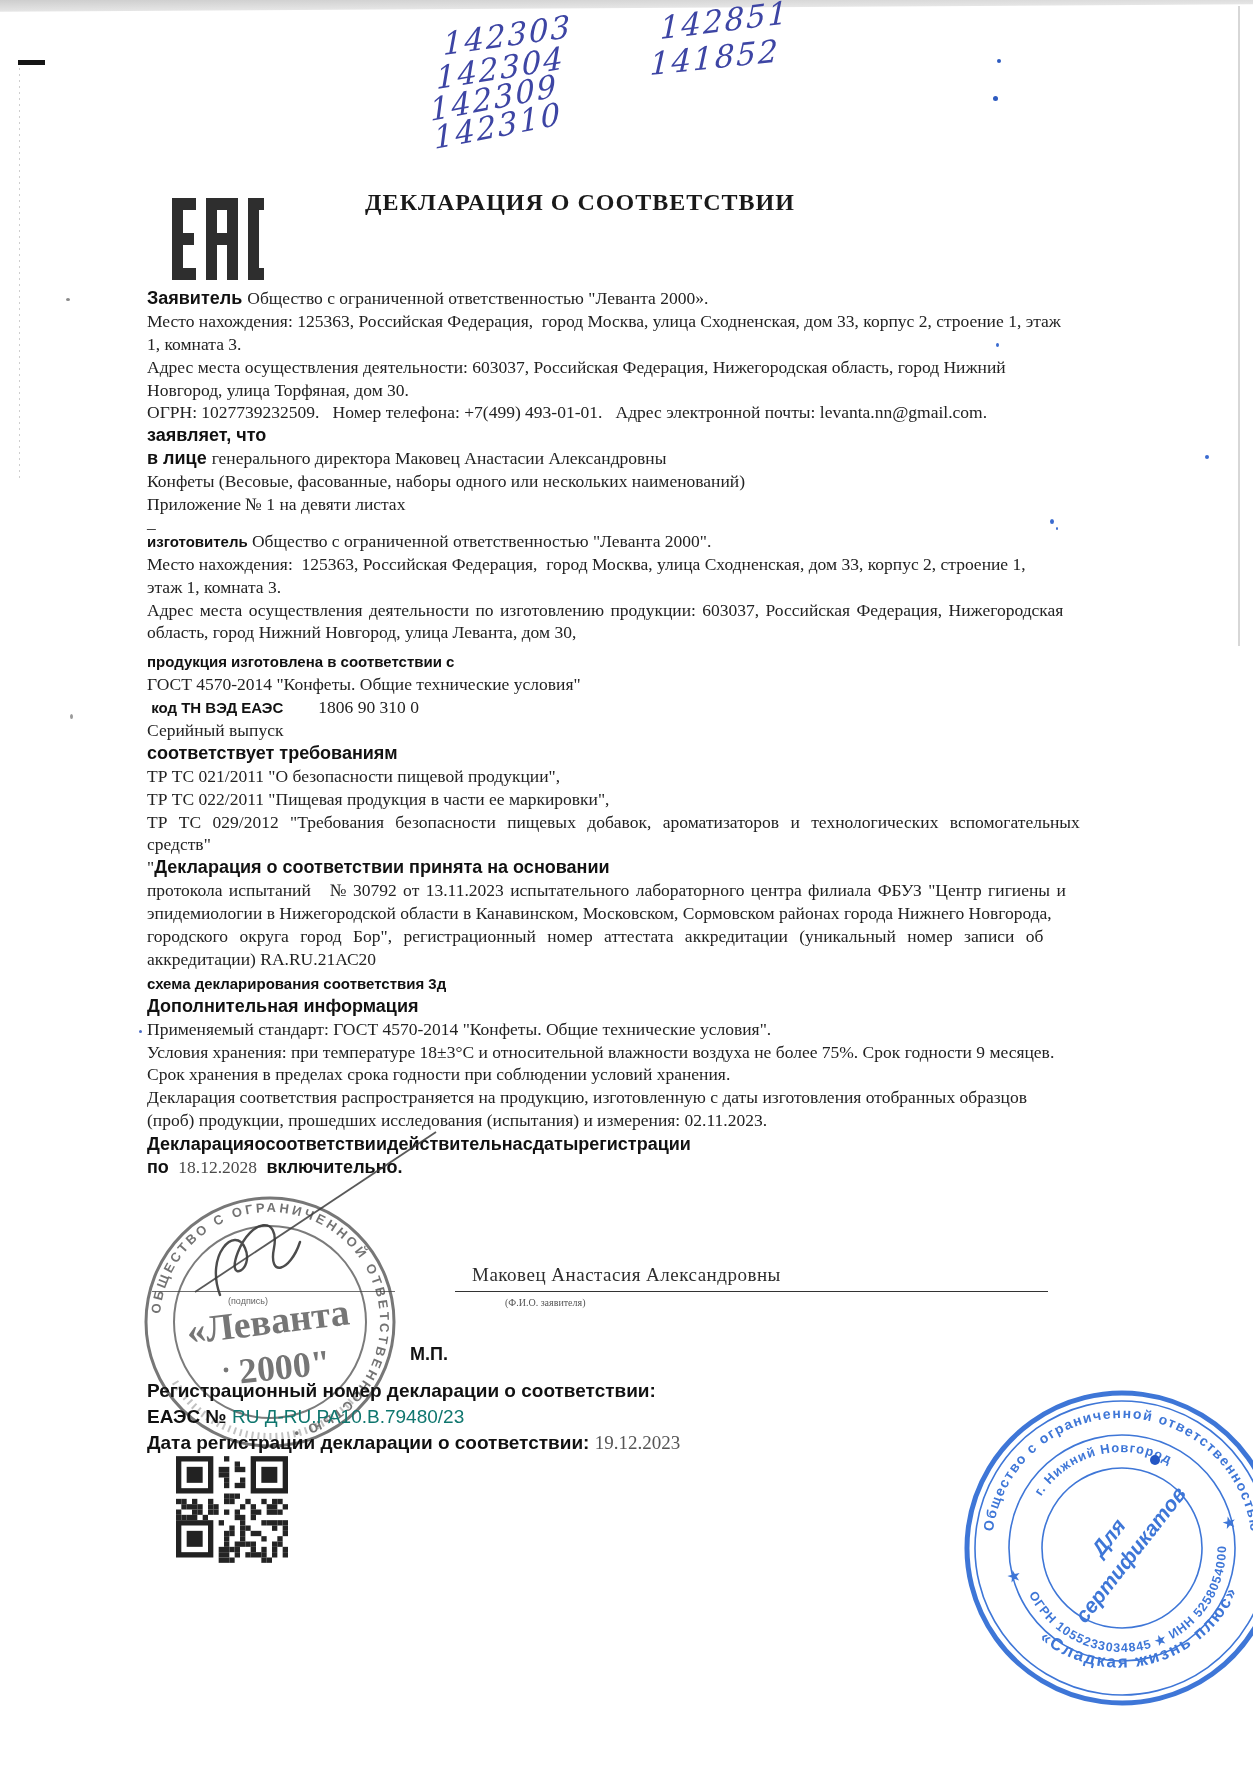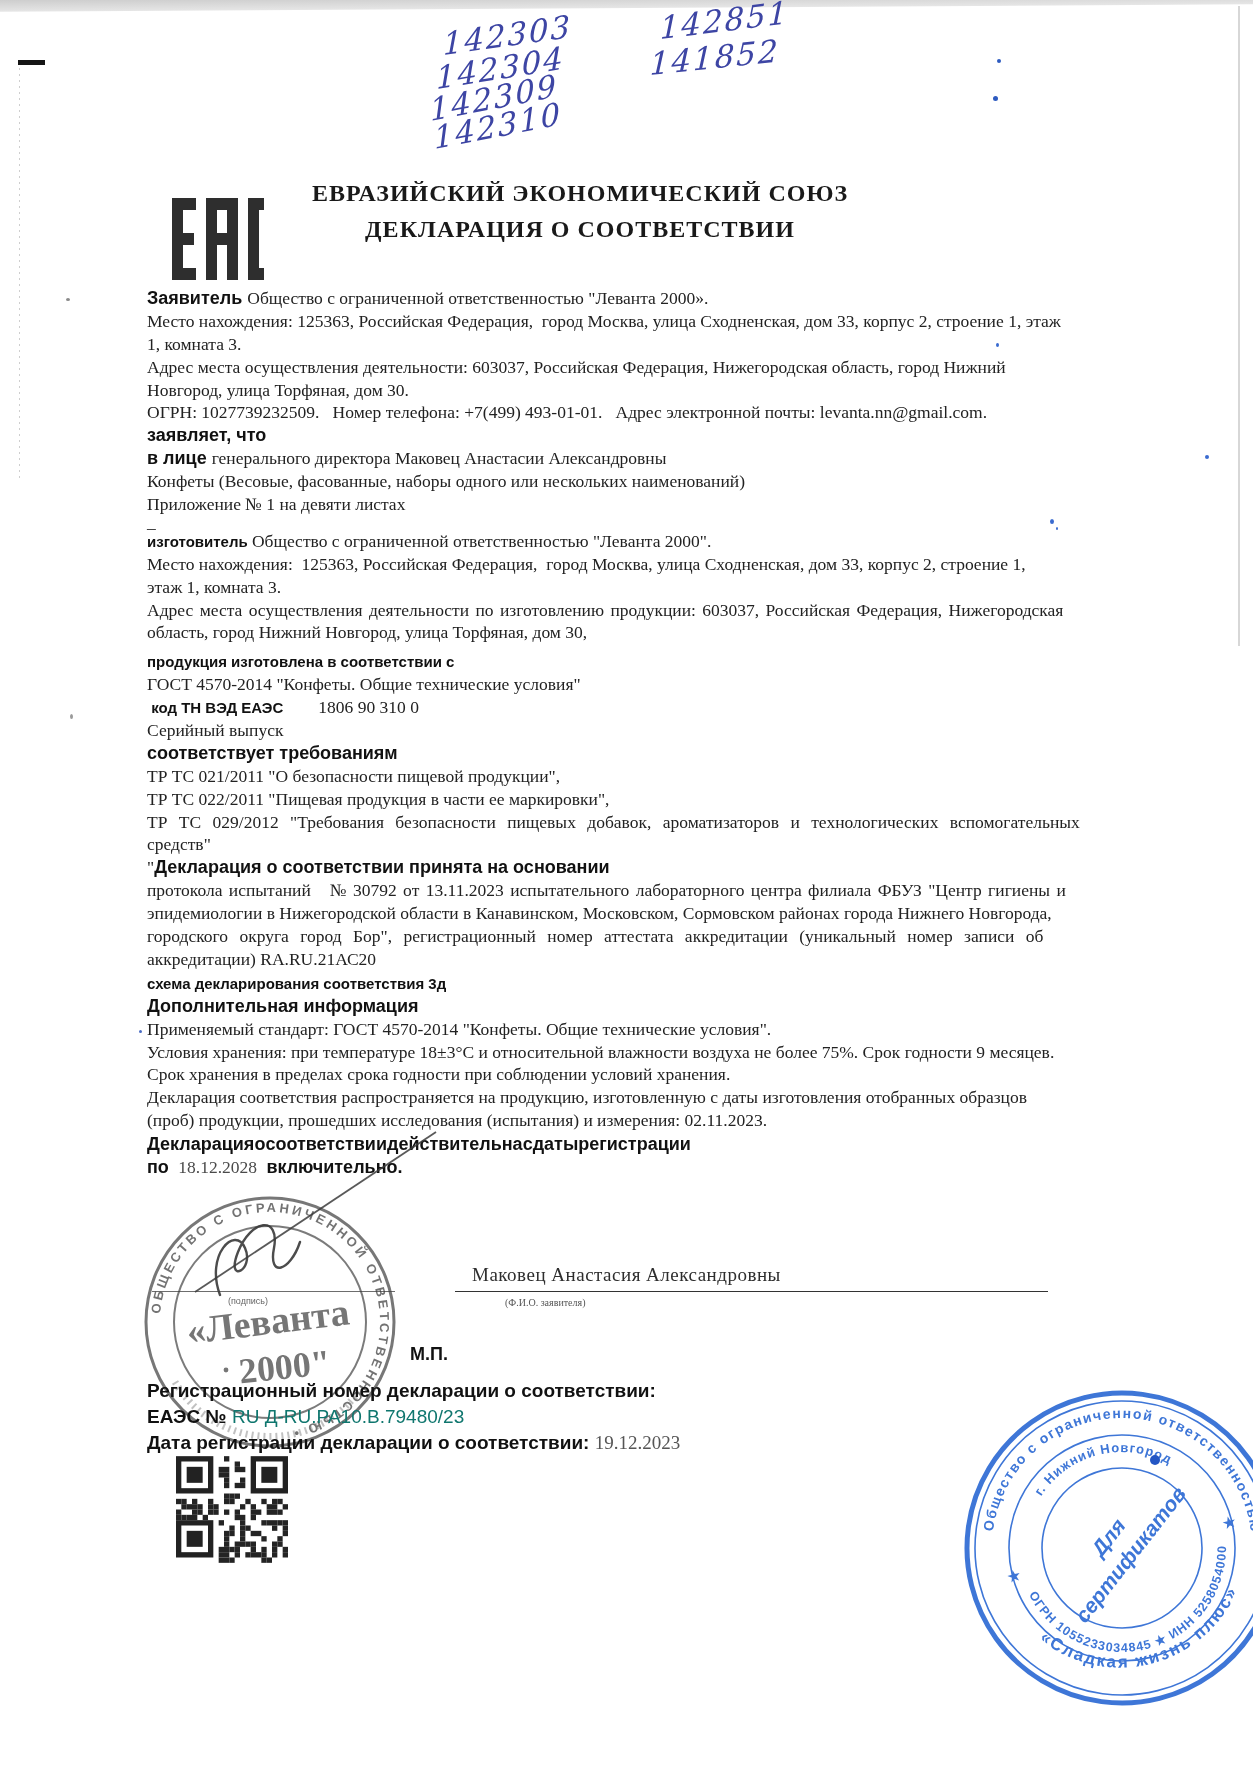--- a/index.html
+++ b/index.html
@@ -89,41 +89,40 @@
       <rect x="36" y="2" width="32" height="12"></rect>
       <rect x="36" y="37" width="32" height="12"></rect>
       <rect x="78" y="2" width="11" height="82"></rect>
       <rect x="78" y="2" width="16" height="12"></rect>
       <rect x="78" y="72" width="16" height="12"></rect>
     </g>
   </svg>
 </div>
 
 <div class="title">
-  <div class="t1">ЕВРАЗИЙСКИЙ ЭКОНОМИЧЕСКИЙ СОЮЗ</div>
   <div class="t2">ДЕКЛАРАЦИЯ О СООТВЕТСТВИИ</div>
 </div>
 
 <div class="bodytext" id="body-text">
     <div class="ln"><span class="b">Заявитель </span><span class="">Общество с ограниченной ответственностью "Леванта 2000».</span></div>
     <div class="ln"><span class="">Место нахождения: 125363, Российская Федерация,  город Москва, улица Сходненская, дом 33, корпус 2, строение 1, этаж</span></div>
     <div class="ln"><span class="">1, комната 3.</span></div>
     <div class="ln"><span class="">Адрес места осуществления деятельности: 603037, Российская Федерация, Нижегородская область, город Нижний</span></div>
     <div class="ln"><span class="">Новгород, улица Торфяная, дом 30.</span></div>
     <div class="ln"><span class="">ОГРН: 1027739232509.   Номер телефона: +7(499) 493-01-01.   Адрес электронной почты: levanta.nn@gmail.com.</span></div>
     <div class="ln"><span class="b">заявляет, что</span></div>
     <div class="ln"><span class="b">в лице </span><span class="">генерального директора Маковец Анастасии Александровны</span></div>
     <div class="ln"><span class="">Конфеты (Весовые, фасованные, наборы одного или нескольких наименований)</span></div>
     <div class="ln"><span class="">Приложение № 1 на девяти листах</span></div>
     <div class="ln short"><span class="">–</span></div>
     <div class="ln"><span class="bs">изготовитель </span><span class="">Общество с ограниченной ответственностью "Леванта 2000".</span></div>
     <div class="ln"><span class="">Место нахождения:  125363, Российская Федерация,  город Москва, улица Сходненская, дом 33, корпус 2, строение 1,</span></div>
     <div class="ln"><span class="">этаж 1, комната 3.</span></div>
     <div class="ln ws2"><span class="">Адрес места осуществления деятельности по изготовлению продукции: 603037, Российская Федерация, Нижегородская</span></div>
-    <div class="ln"><span class="">область, город Нижний Новгород, улица Торфяная, дом 30,</span></div>
+    <div class="ln"><span class="">область, город Нижний Новгород, улица Леванта, дом 30,</span></div>
     <div class="ln mt6"><span class="bs">продукция изготовлена в соответствии с</span></div>
     <div class="ln"><span class="">ГОСТ 4570-2014 "Конфеты. Общие технические условия"</span></div>
     <div class="ln"><span class="bs"> код ТН ВЭД ЕАЭС</span><span class="">        1806 90 310 0</span></div>
     <div class="ln"><span class="">Серийный выпуск</span></div>
     <div class="ln"><span class="b">соответствует требованиям</span></div>
     <div class="ln"><span class="">ТР ТС 021/2011 "О безопасности пищевой продукции",</span></div>
     <div class="ln"><span class="">ТР ТС 022/2011 "Пищевая продукция в части ее маркировки",</span></div>
     <div class="ln ws8"><span class="">ТР ТС 029/2012 "Требования безопасности пищевых добавок, ароматизаторов и технологических вспомогательных</span></div>
     <div class="ln"><span class="">средств"</span></div>
     <div class="ln"><span class="">"</span><span class="b">Декларация о соответствии принята на основании</span></div>

